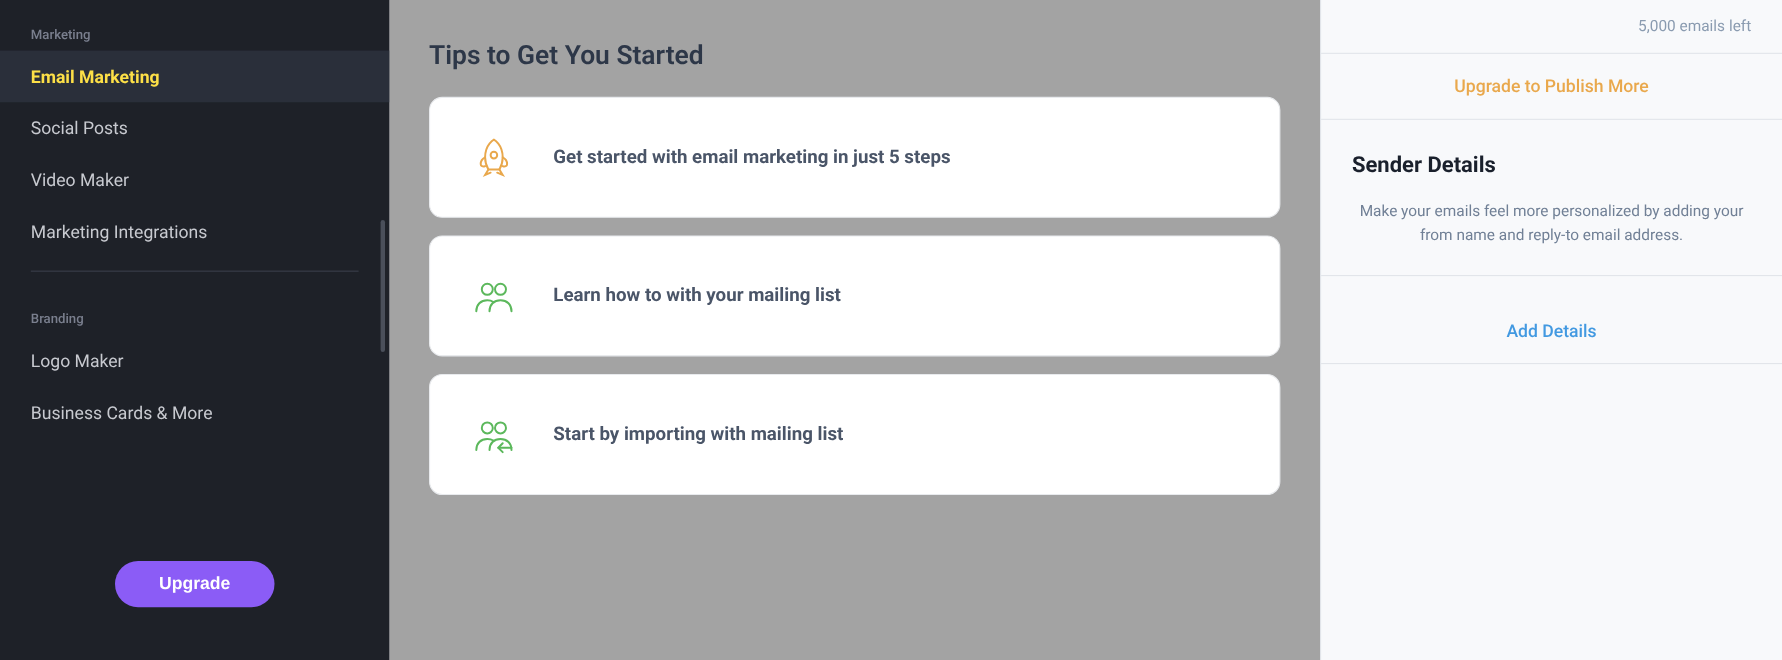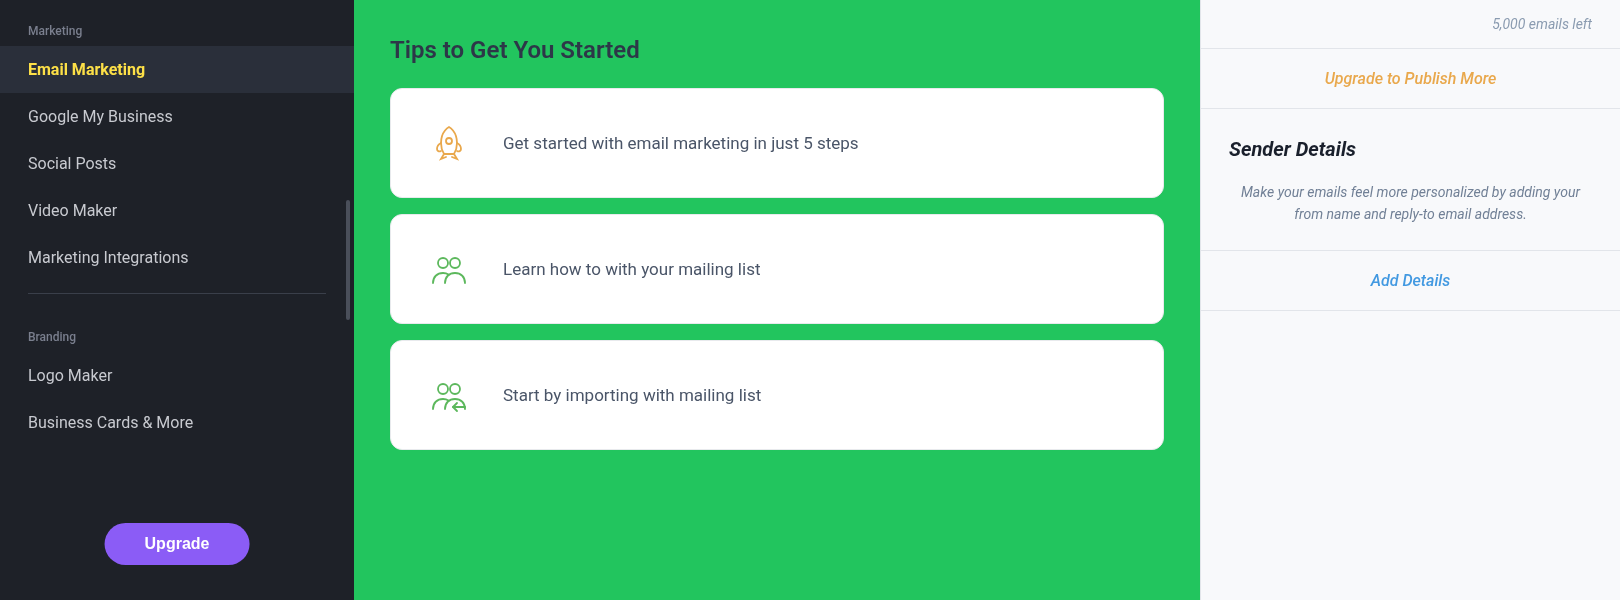--- a/index.html
+++ b/index.html
@@ -46,21 +46,21 @@
       font-weight: 700;
       background: #2a2f3a;
     }
     .sidebar-divider {
       border: none;
       border-top: 1px solid #3a3f4a;
       margin: 12px 28px;
     }
     .sidebar-upgrade-btn {
       position: absolute;
-      bottom: 35px;
+      bottom: 48px;
       left: 50%;
       transform: translateX(-50%);
       background: #8b5cf6;
       color: white;
       border: none;
       border-radius: 24px;
       padding: 12px 40px;
       font-size: 16px;
       font-weight: 600;
       cursor: pointer;
@@ -76,21 +76,21 @@
       border-radius: 2px;
     }
 
     
     .main-content {
       flex: 1;
       display: flex;
       flex-direction: column;
       padding: 36px 36px 24px 36px;
       overflow-y: auto;
-      background: #22c55e;
+      background: #a3a3a3;
     }
     .page-title {
       font-size: 24px;
       font-weight: 600;
       color: #2d3748;
       margin-bottom: 24px;
     }
     .tips-card {
       background: #ffffff;
       border-radius: 12px;
@@ -106,34 +106,33 @@
       width: 52px;
       height: 52px;
       flex-shrink: 0;
       display: flex;
       align-items: center;
       justify-content: center;
     }
     .card-text {
       font-size: 17px;
       color: #4a5568;
-      font-weight: 400;
+      font-weight: 700;
     }
 
     
     .right-panel {
       width: 420px;
       flex-shrink: 0;
       background: #f8f9fb;
       display: flex;
       flex-direction: column;
       border-left: 1px solid #e2e5ea;
       height: 600px;
       overflow: hidden;
-      font-style: italic;
     }
     .right-top-bar {
       padding: 16px 28px;
       display: flex;
       align-items: center;
       justify-content: flex-end;
       border-bottom: 1px solid #e2e5ea;
     }
     .emails-left {
       color: #8a9bb0;
@@ -177,20 +176,21 @@
       align-items: center;
       justify-content: center;
       border-bottom: 1px solid #e2e5ea;
     }
     .add-details-link {
       color: #4299e1;
       font-size: 16px;
       font-weight: 500;
       cursor: pointer;
       text-decoration: none;
+      margin-top: 20px;
     }
     .email-guide-section {
       padding: 28px 28px 0 28px;
     }
     .email-guide-title {
       font-size: 20px;
       font-weight: 700;
       color: #1a202c;
     }
 
@@ -199,21 +199,20 @@
       width: 44px;
       height: 44px;
     }
   </style>
 </head>
 <body>
 
 <div class="sidebar">
   <div class="sidebar-section-label">Marketing</div>
   <div class="sidebar-item active">Email Marketing</div>
-  <div class="sidebar-item">Google My Business</div>
   <div class="sidebar-item">Social Posts</div>
   <div class="sidebar-item">Video Maker</div>
   <div class="sidebar-item">Marketing Integrations</div>
   <hr class="sidebar-divider">
   <div class="sidebar-section-label">Branding</div>
   <div class="sidebar-item">Logo Maker</div>
   <div class="sidebar-item">Business Cards &amp; More</div>
   <div class="sidebar-scrollbar"></div>
   <button class="sidebar-upgrade-btn">Upgrade</button>
 </div>

